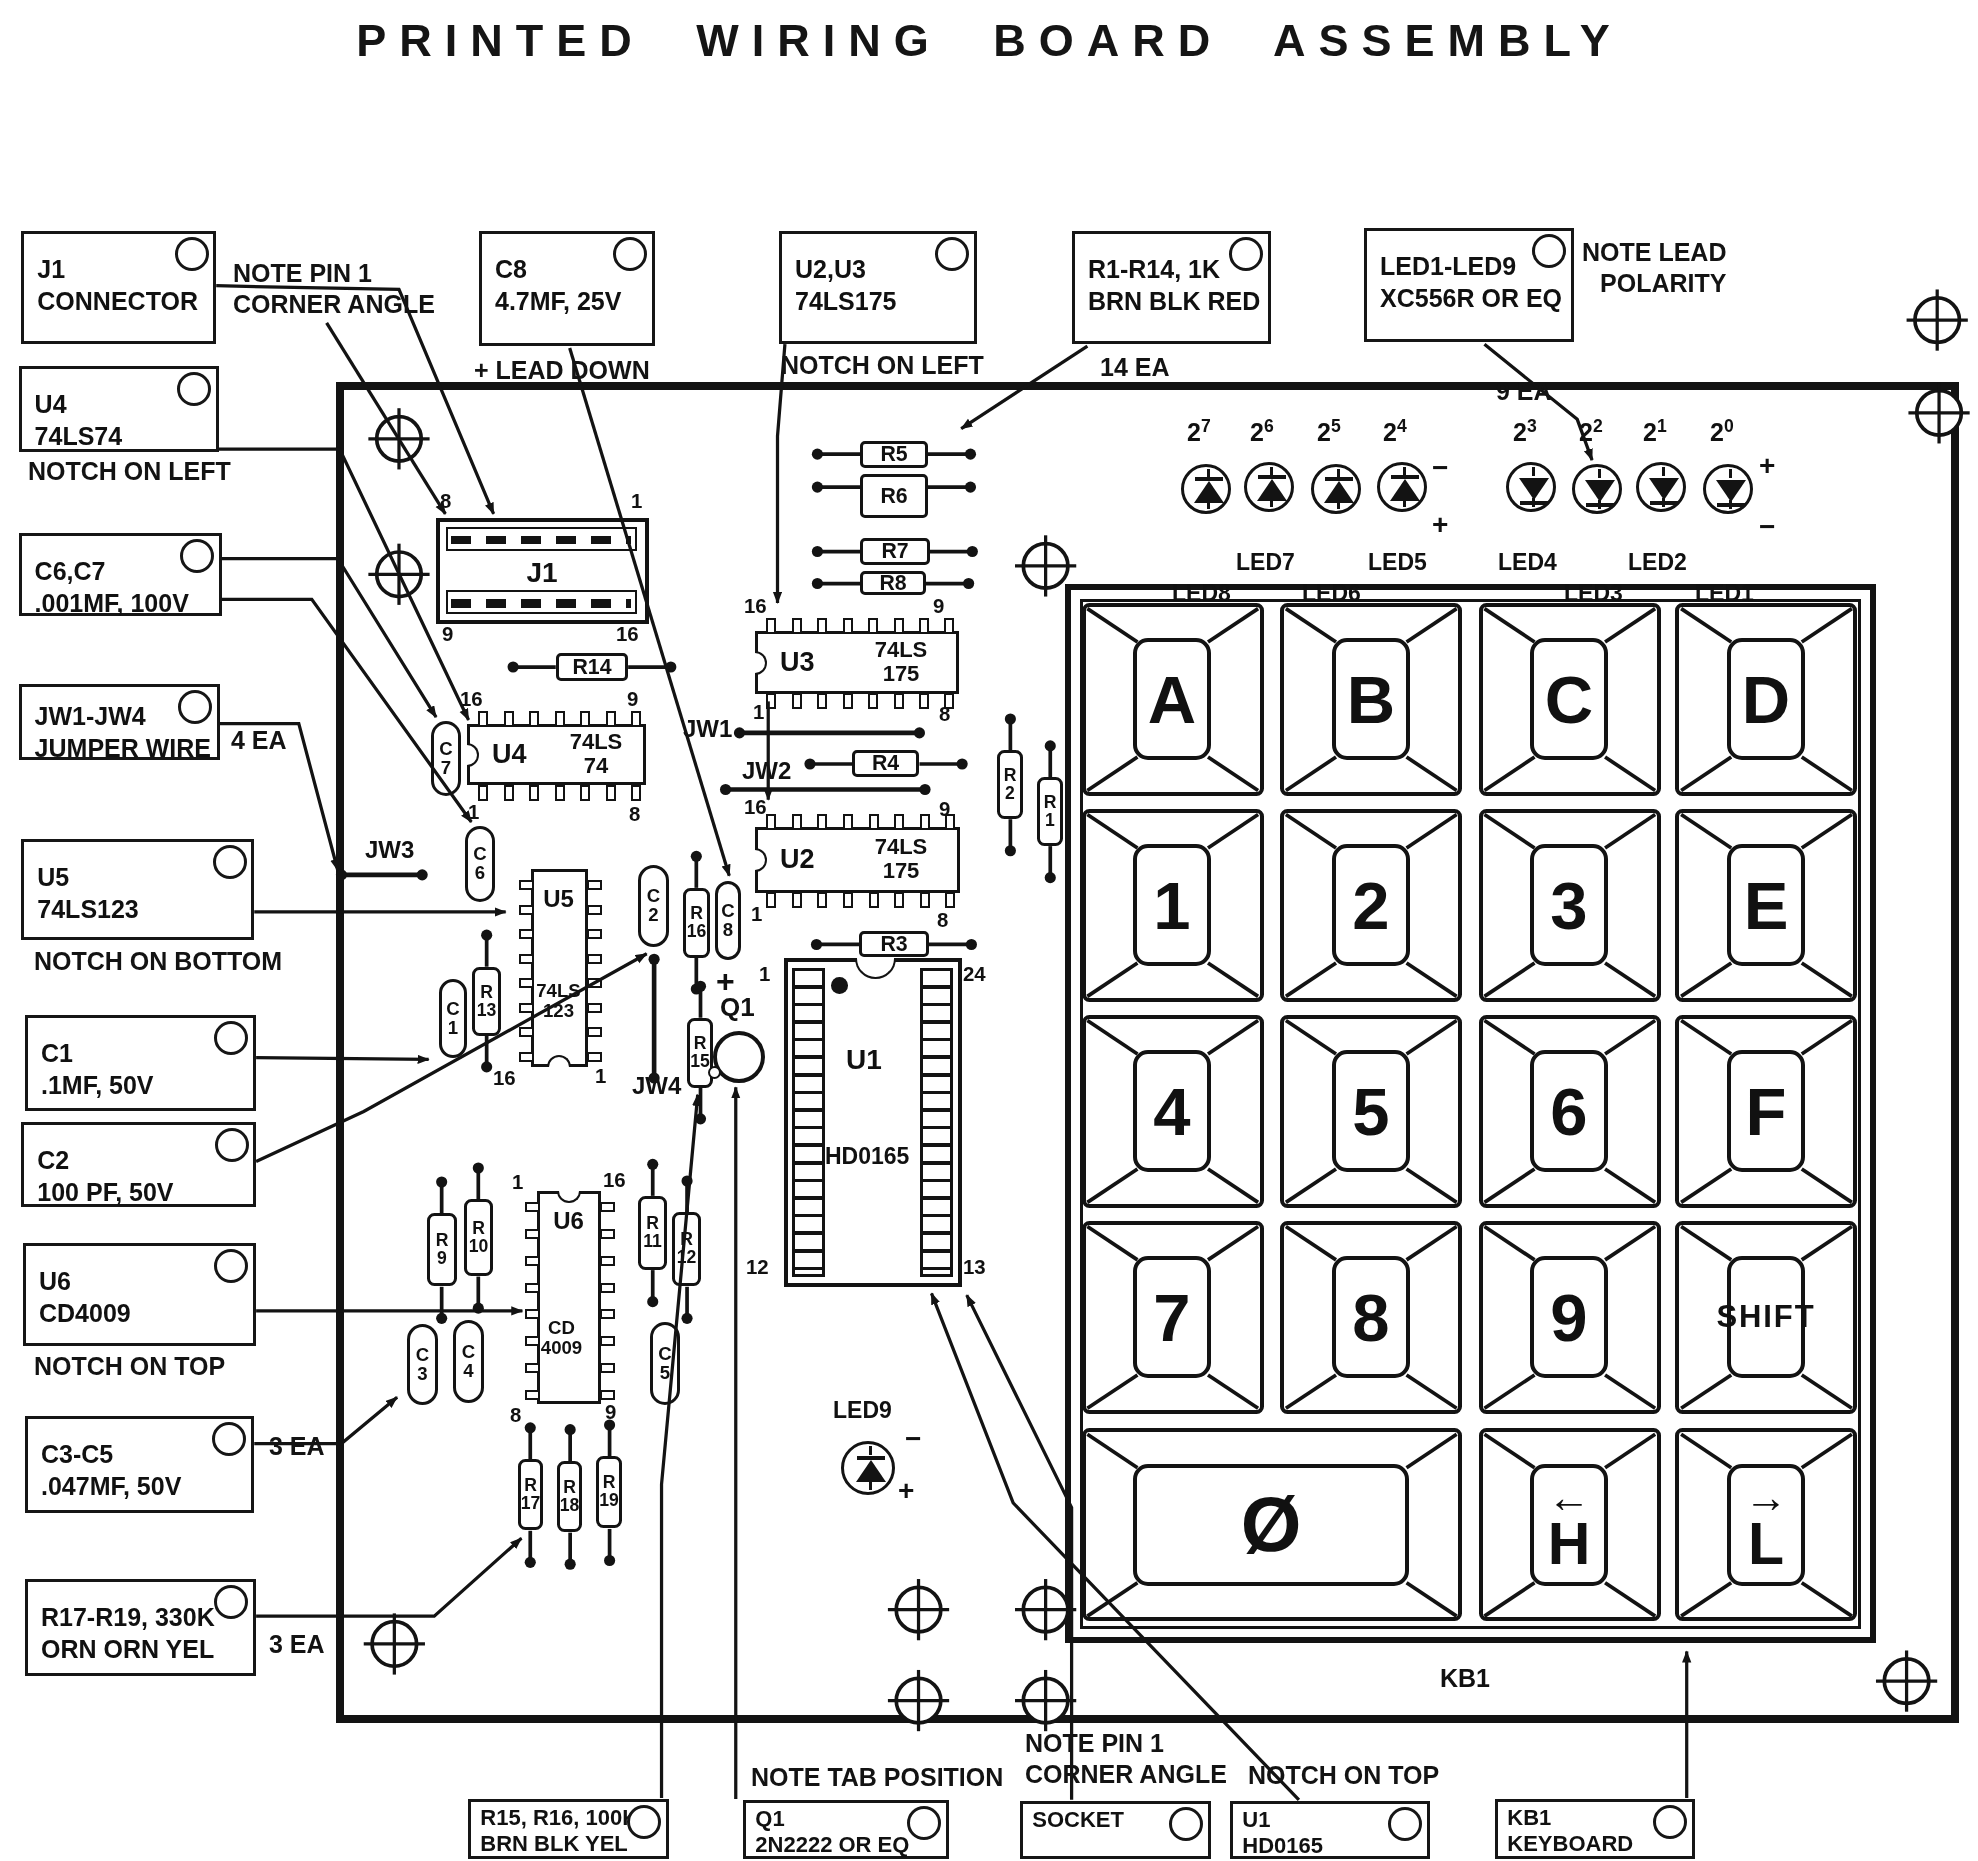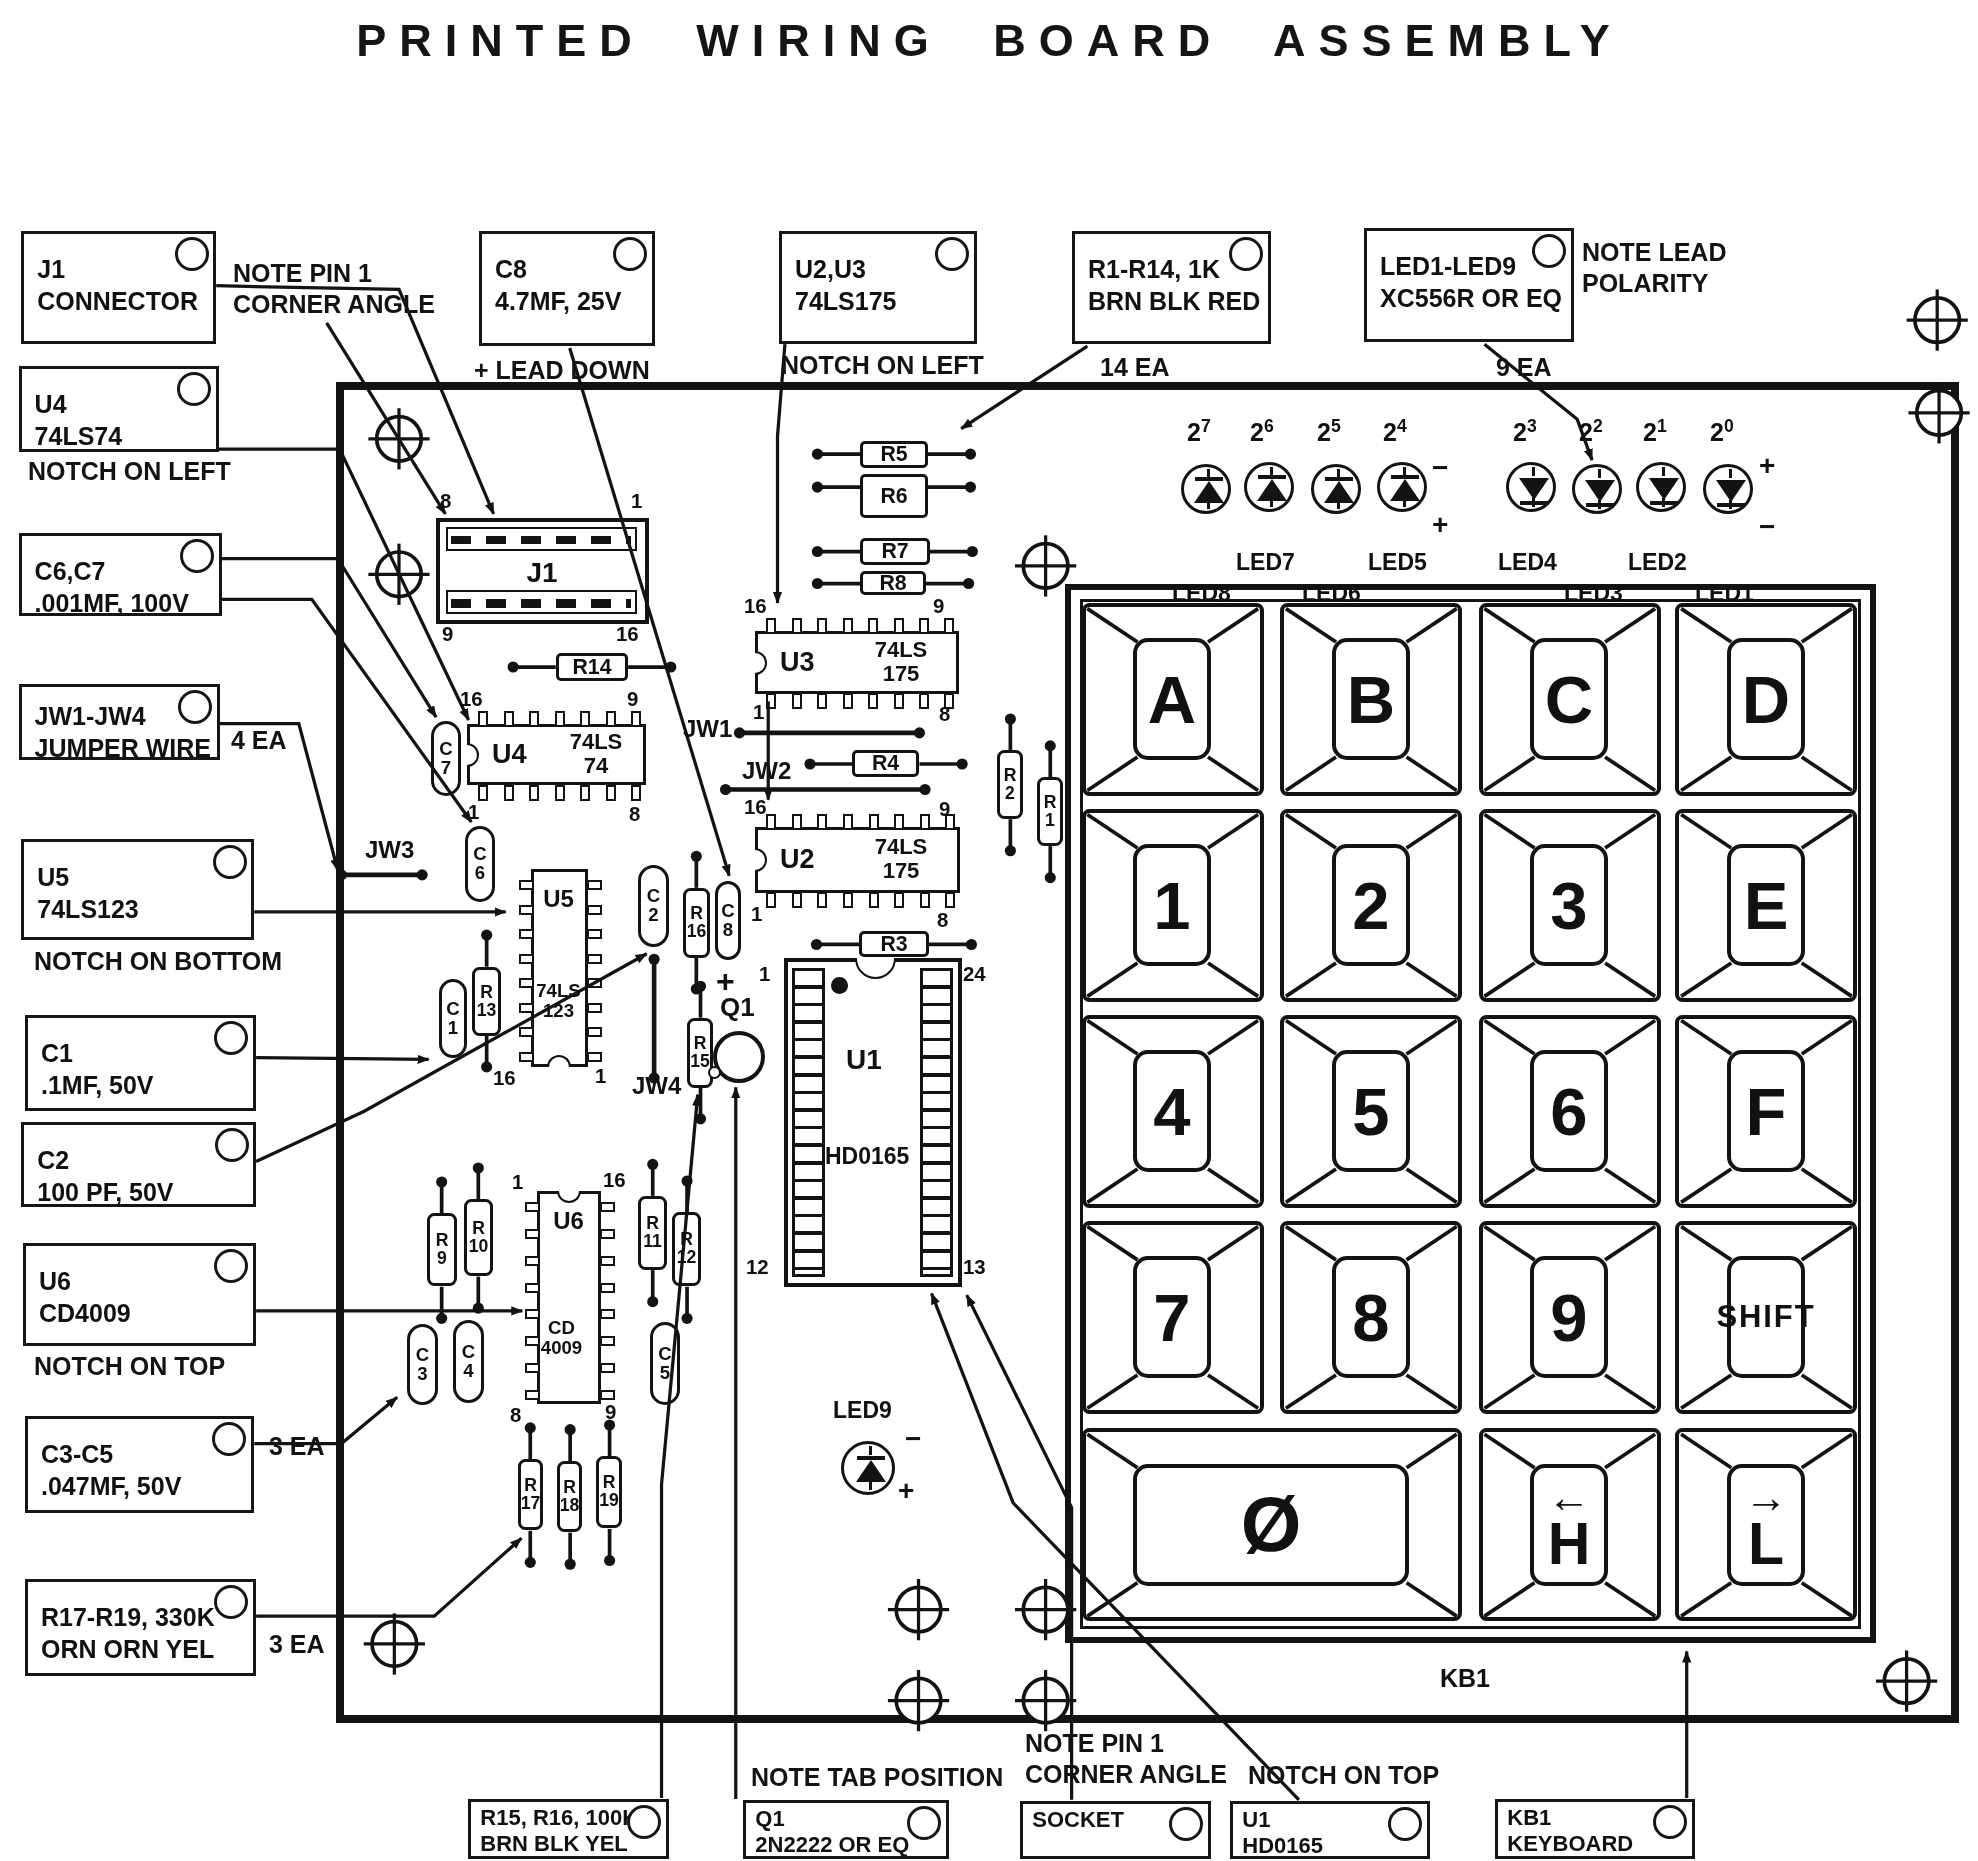--- a/index.html
+++ b/index.html
@@ -161,23 +161,23 @@
     <div class="note" style="left: 474px; top: 355px; z-index: 4;">
       <div class="abs" style="position: relative;">+ LEAD DOWN</div>
     </div>
     <div class="note" style="left: 781px; top: 350px; z-index: 4;">
       <div class="abs" style="position: relative;">NOTCH ON LEFT</div>
     </div>
     <div class="note" style="left: 1100px; top: 352px; z-index: 4;">
       <div class="abs" style="position: relative;">14 EA</div>
     </div>
     <div class="note" style="left: 1496px; top: 352px; z-index: 4;">
-      <div class="abs" style="position: relative;">9 EA</div>
-    </div>
-    <div class="note" style="left: 1582px; top: 237px; z-index: 4;">
+      <div class="abs" style="position: relative; margin-top: 24px;">9 EA</div>
+    </div>
+    <div class="note" style="left: 1582px; top: 237px; z-index: 4; text-align: right;">
       <div class="abs" style="position: relative;">NOTE LEAD</div>
       <div class="abs" style="position: relative;">POLARITY</div>
     </div>
     <div class="note" style="left: 28px; top: 456px; z-index: 4;">
       <div class="abs" style="position: relative;">NOTCH ON LEFT</div>
     </div>
     <div class="note" style="left: 231px; top: 725px; z-index: 4;">
       <div class="abs" style="position: relative;">4 EA</div>
     </div>
     <div class="note" style="left: 34px; top: 946px; z-index: 4;">

